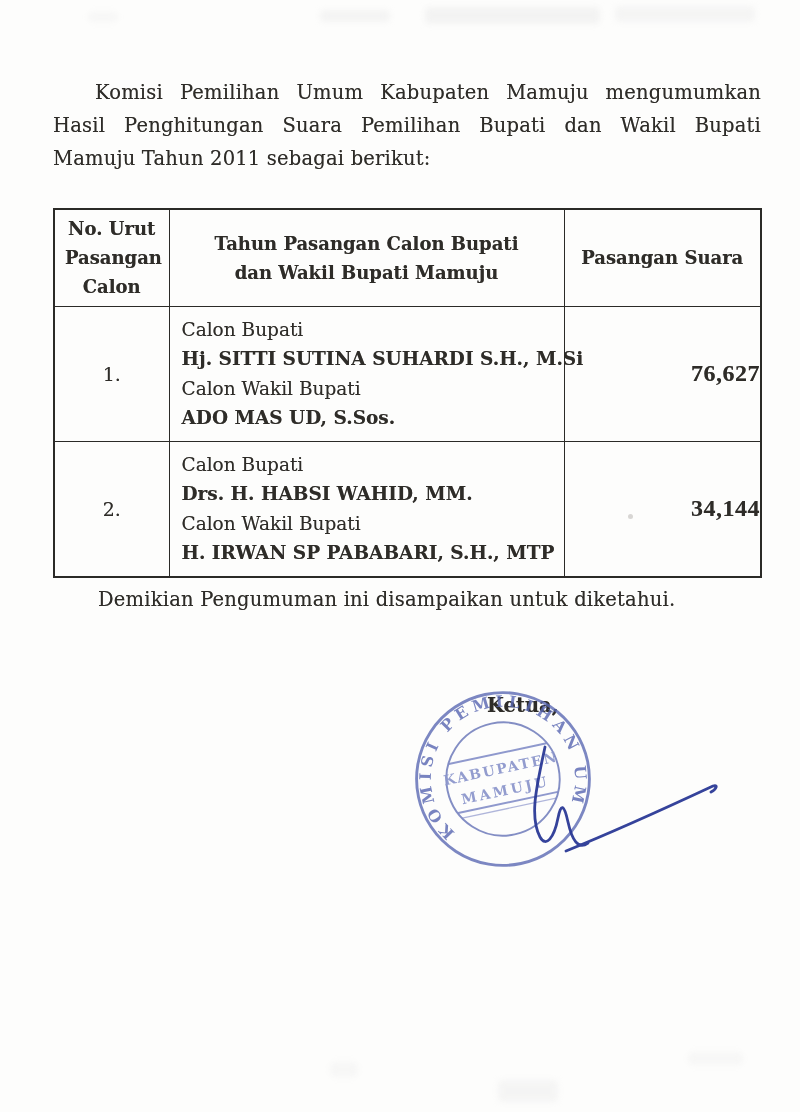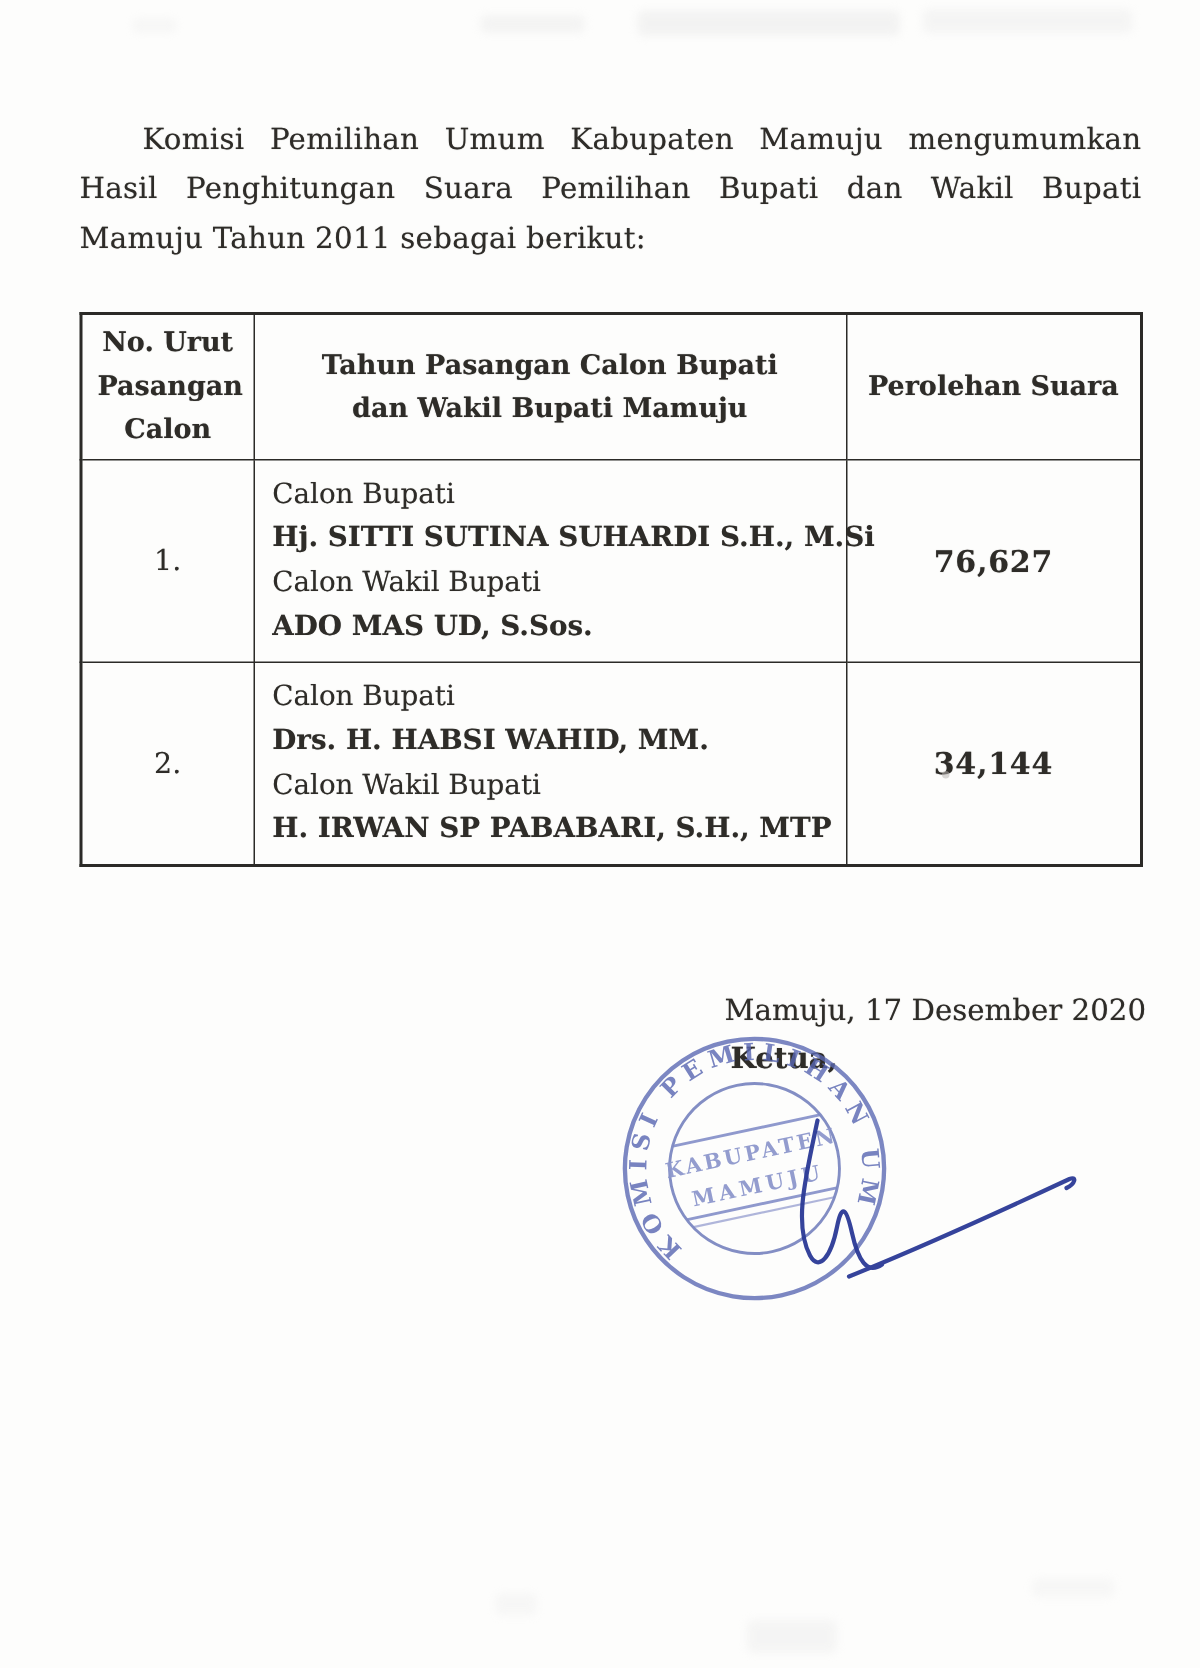--- a/index.html
+++ b/index.html
@@ -55,23 +55,24 @@
     text-shadow: 0 0 0.5px rgba(46,44,40,0.45);
   }
   td.name-cell { padding: 8px 8px 8px 12px; margin-top: 26px; }
   td.name-cell .line {
     font-size: 18.5px; line-height: 29.5px;
     white-space: nowrap;
     text-shadow: 0 0 0.5px rgba(46,44,40,0.45);
   }
   td.name-cell .line.cand { font-weight: bold; }
   td.votes-cell {
-    text-align: center; font-weight: bold; font-size: 20px;
+    text-align: right; font-weight: bold; font-size: 24px;
     letter-spacing: 0.5px;
     text-shadow: 0 0 0.6px rgba(46,44,40,0.5);
+    font-family: Liberation Serif, serif;
   }
   .faint-dot {
     position: absolute;
     left: 628px; top: 514px;
     width: 5px; height: 5px;
     background: #b9b7b3;
     border-radius: 50%;
     opacity: 0.55;
   }
 
@@ -130,21 +131,21 @@
   <table class="results">
     <colgroup>
       <col style="width:115px">
       <col style="width:395px">
       <col style="width:197px">
     </colgroup>
     <tbody>
         <tr style="height:97px;">
       <th class="h-cell">No. Urut Pasangan Calon</th>
       <th class="h-cell" style="padding:4px 28px;">Tahun Pasangan Calon Bupati dan Wakil Bupati Mamuju</th>
-      <th class="h-cell">Perolehan Suara</th>
+      <th class="h-cell">Pasangan Suara</th>
     </tr>
     <tr style="height:122px;">
       <td class="no-cell">1.</td>
       <td class="name-cell">
         <div class="line label">Calon Bupati</div>
         <div class="line cand">Hj. SITTI SUTINA SUHARDI S.H., M.Si</div>
         <div class="line label">Calon Wakil Bupati</div>
         <div class="line cand">ADO MAS UD, S.Sos.</div>
       </td>
       <td class="votes-cell">76,627</td>
@@ -156,22 +157,22 @@
         <div class="line cand">Drs. H. HABSI WAHID, MM.</div>
         <div class="line label">Calon Wakil Bupati</div>
         <div class="line cand">H. IRWAN SP PABABARI, S.H., MTP</div>
       </td>
       <td class="votes-cell">34,144</td>
     </tr>
   </tbody>
     </table>
   <div class="faint-dot"></div>
 
+  <p class="closing">Demikian Pengumuman ini disampaikan untuk diketahui.</p>
 
-  <div class="sig-date">Mamuju, 17 Desember 2020</div>
   <div class="sig-title">Ketua,</div>
 
   <svg class="stamp-svg" viewBox="-100 -100 200 200">
     <g transform="rotate(-12)" fill="none">
       <circle r="90" stroke="#5a68b2" stroke-width="3" opacity="0.9"></circle>
       <circle r="59" stroke="#5a68b2" stroke-width="2" opacity="0.85"></circle>
       <line x1="-52" y1="-27" x2="52" y2="-27" stroke="#6a77bd" stroke-width="2" opacity="0.85"></line>
       <line x1="-53" y1="25" x2="53" y2="25" stroke="#6a77bd" stroke-width="2" opacity="0.85"></line>
       <line x1="-50" y1="31" x2="50" y2="31" stroke="#6a77bd" stroke-width="1.5" opacity="0.6"></line>
       <path id="stamp-arc" d="M -59 46 A 75 75 0 1 1 59 46"></path>

